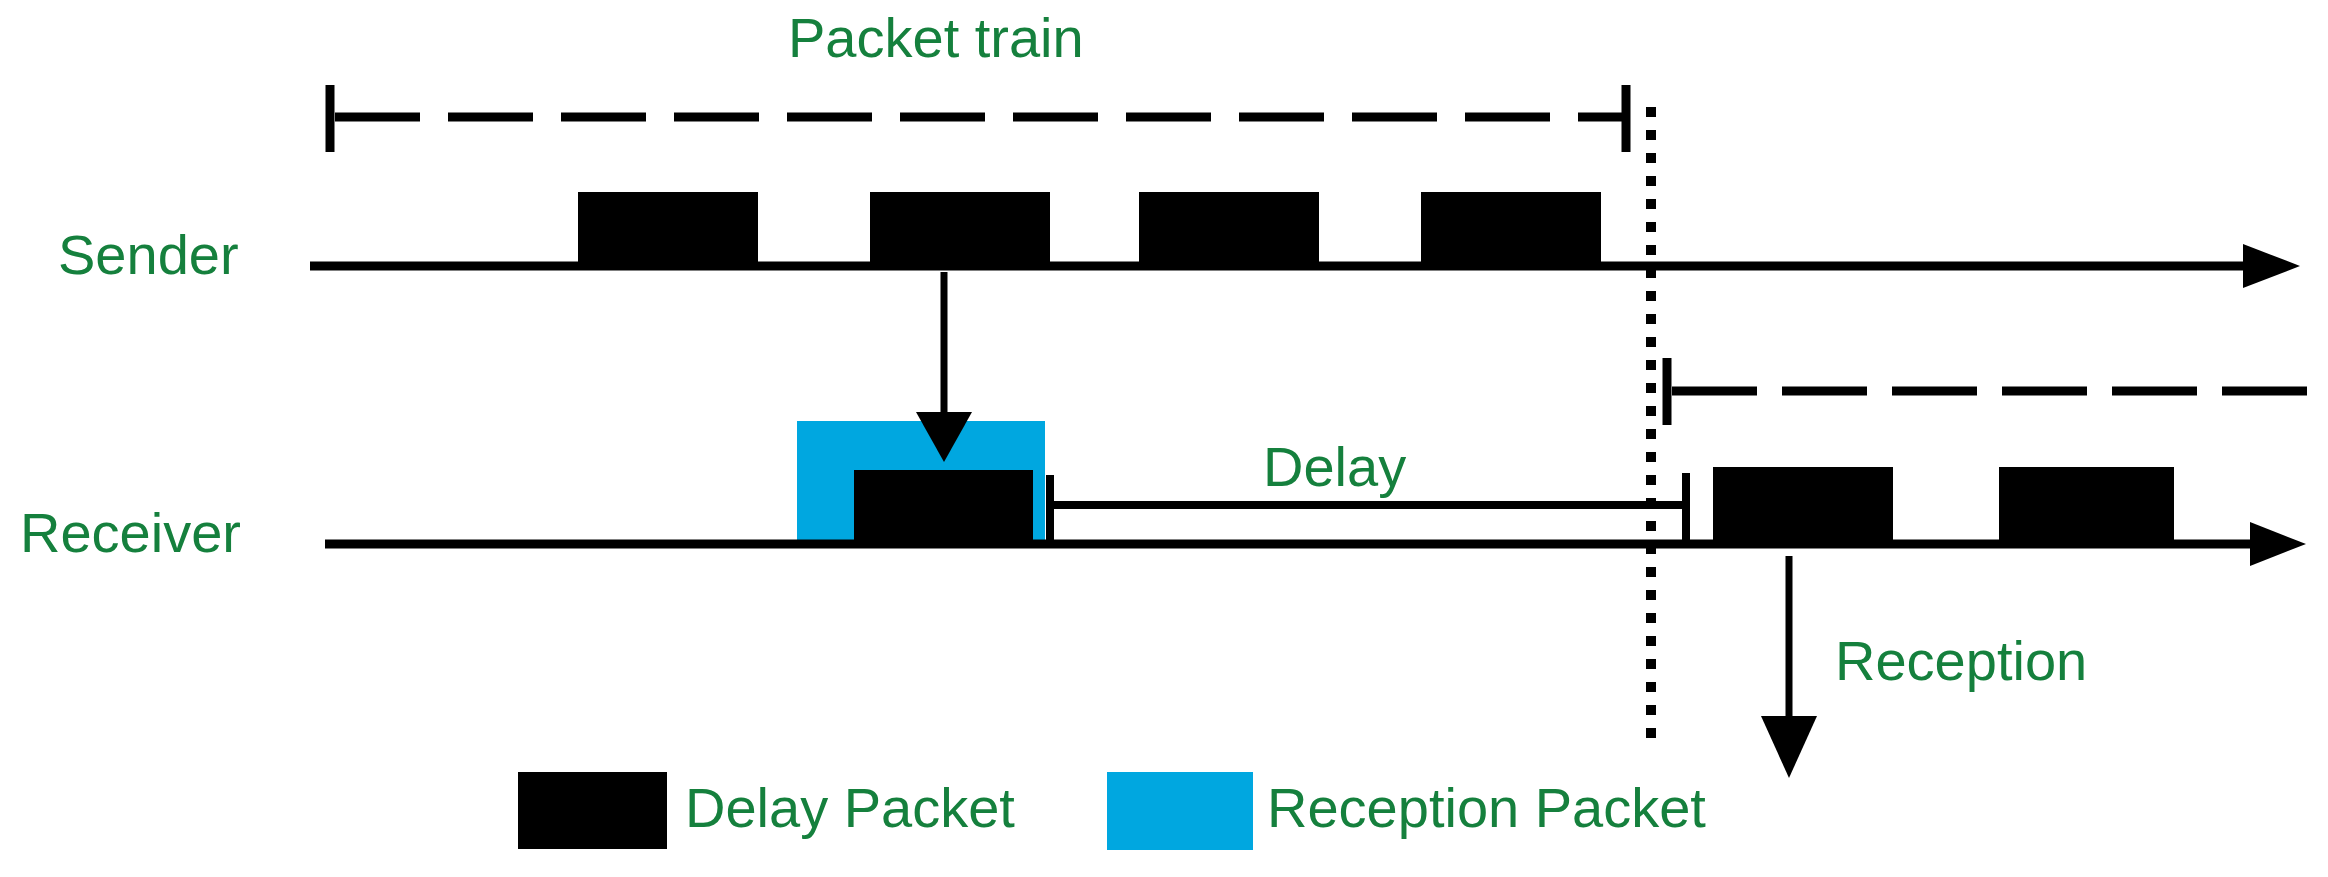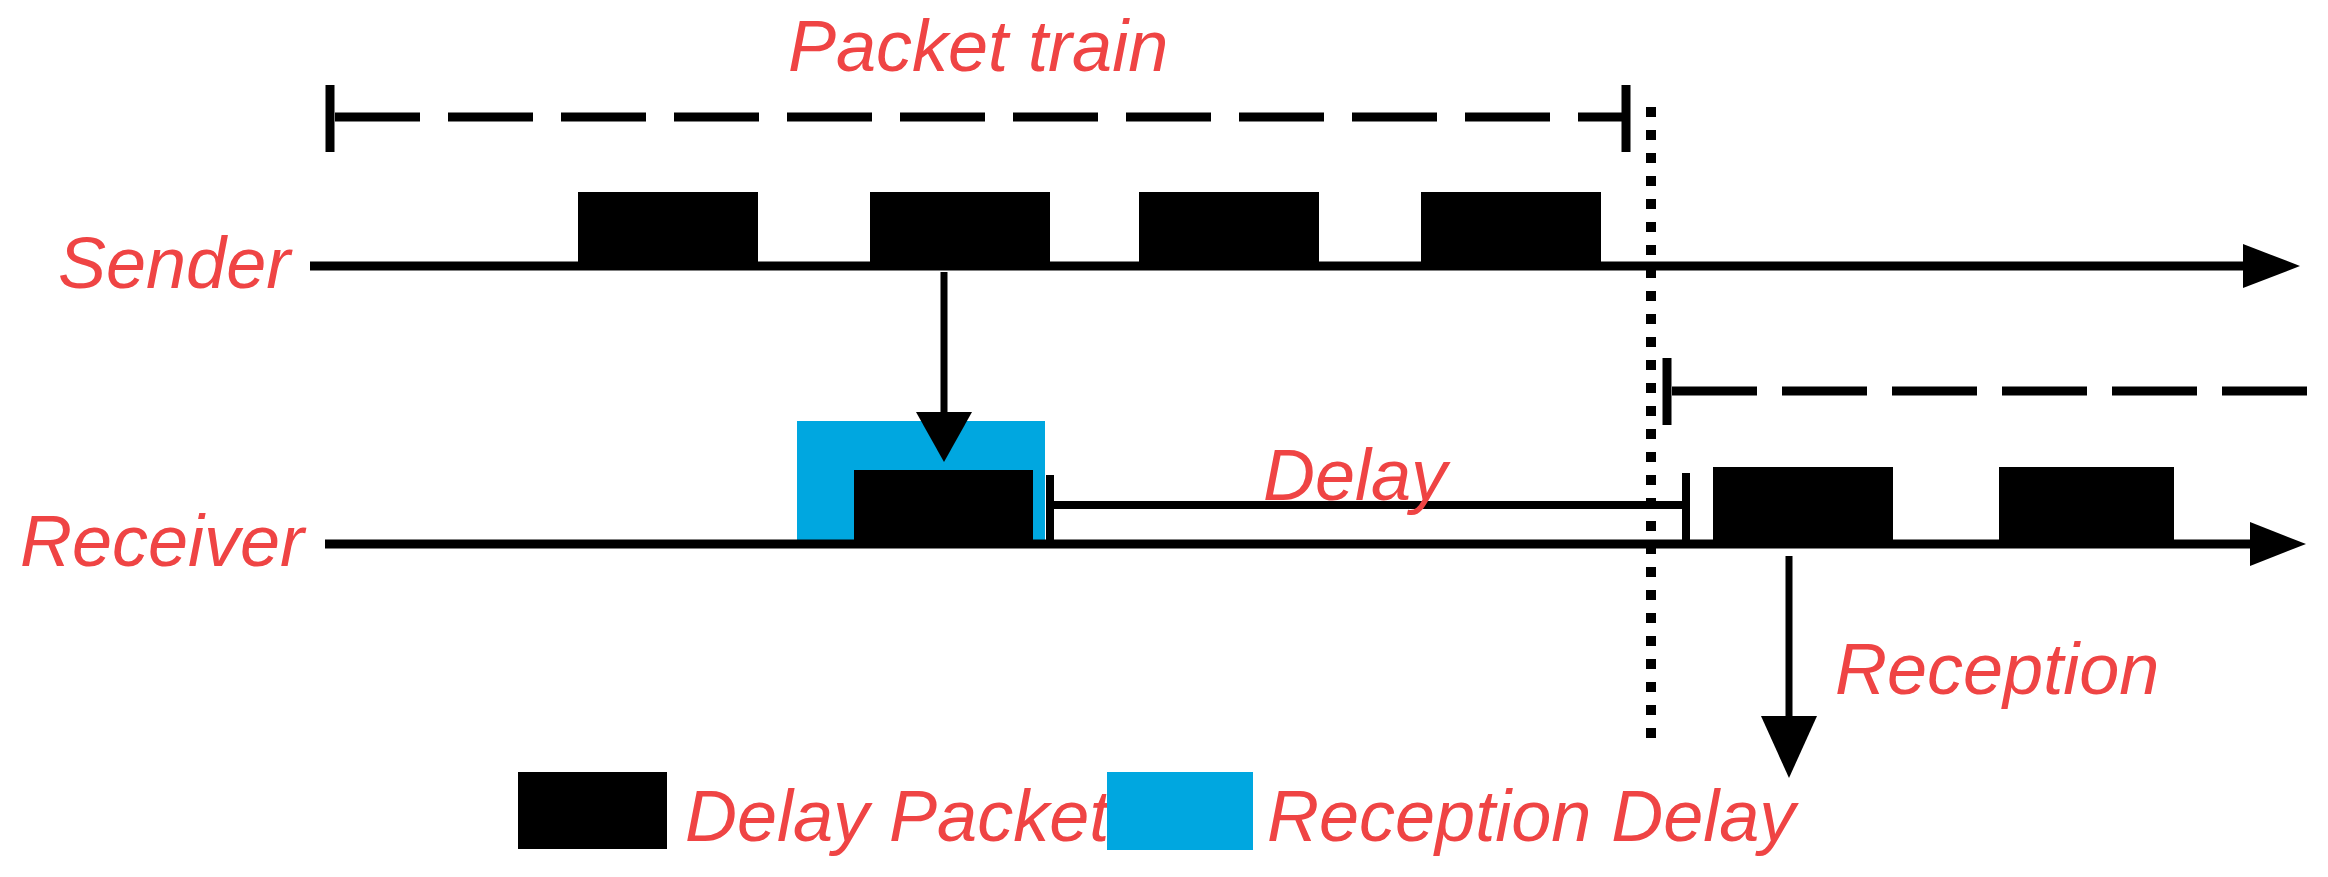--- a/index.html
+++ b/index.html
@@ -5,25 +5,24 @@
   html,body{margin:0;padding:0;background:#fff;}
   #stage{
     position:relative;
     width:2328px;height:877px;
     background:#fff;
     font-family:"Liberation Sans", sans-serif;
     overflow:hidden;
   }
   .lbl{
     position:absolute;
-    font-size:72px;
+    font-size:56px;
     line-height:1;
-    color:#ef4444;
+    color:#15803d;
     white-space:nowrap;
-    font-style:italic;
   }
   #diagram-svg{position:absolute;left:0;top:0;}
   .swatch{position:absolute;width:149px;height:77px;}
 </style>
 </head>
 <body>
 
 <div id="stage">
 
   <svg id="diagram-svg" width="2328" height="877" viewBox="0 0 2328 877">
@@ -74,16 +73,16 @@
 
   <div class="lbl" style="left:1263px;top:439px;">Delay</div>
 
   <div class="lbl" style="left:1835px;top:633px;">Reception</div>
 
   <div>
     <div class="swatch" style="left: 518px; top: 772px; background: rgb(0, 0, 0);"></div>
     <div class="lbl" style="left:685px;top:780px;">Delay Packet</div>
 
     <div class="swatch" style="left: 1107px; top: 772px; width: 146px; height: 78px; background: rgb(0, 167, 224);"></div>
-    <div class="lbl" style="left:1267px;top:780px;">Reception Delay</div>
+    <div class="lbl" style="left:1267px;top:780px;">Reception Packet</div>
   </div>
 
 </div>
 
 </body></html>

